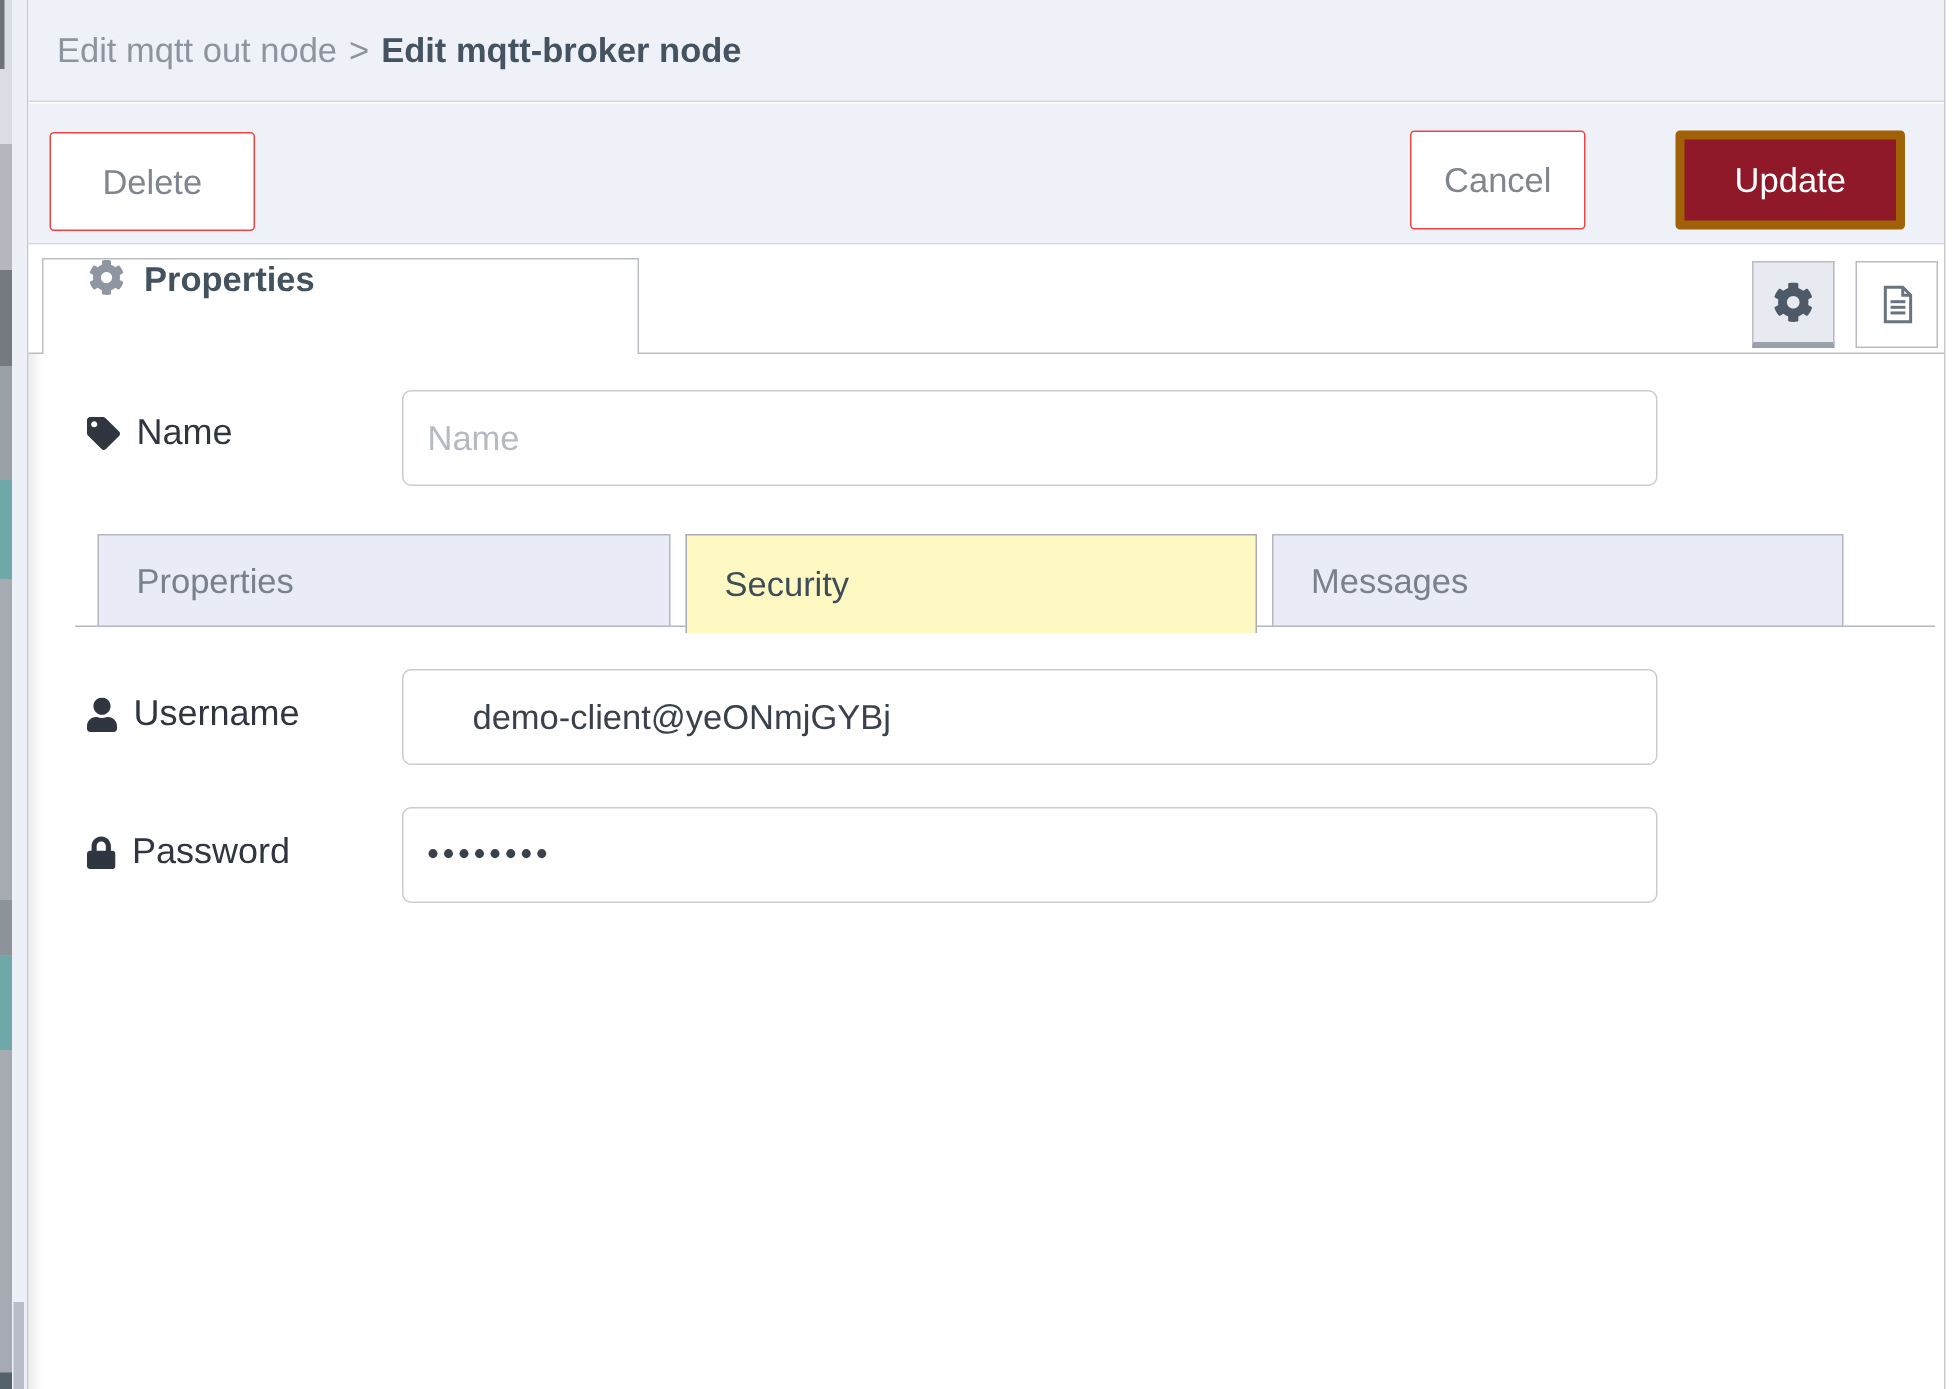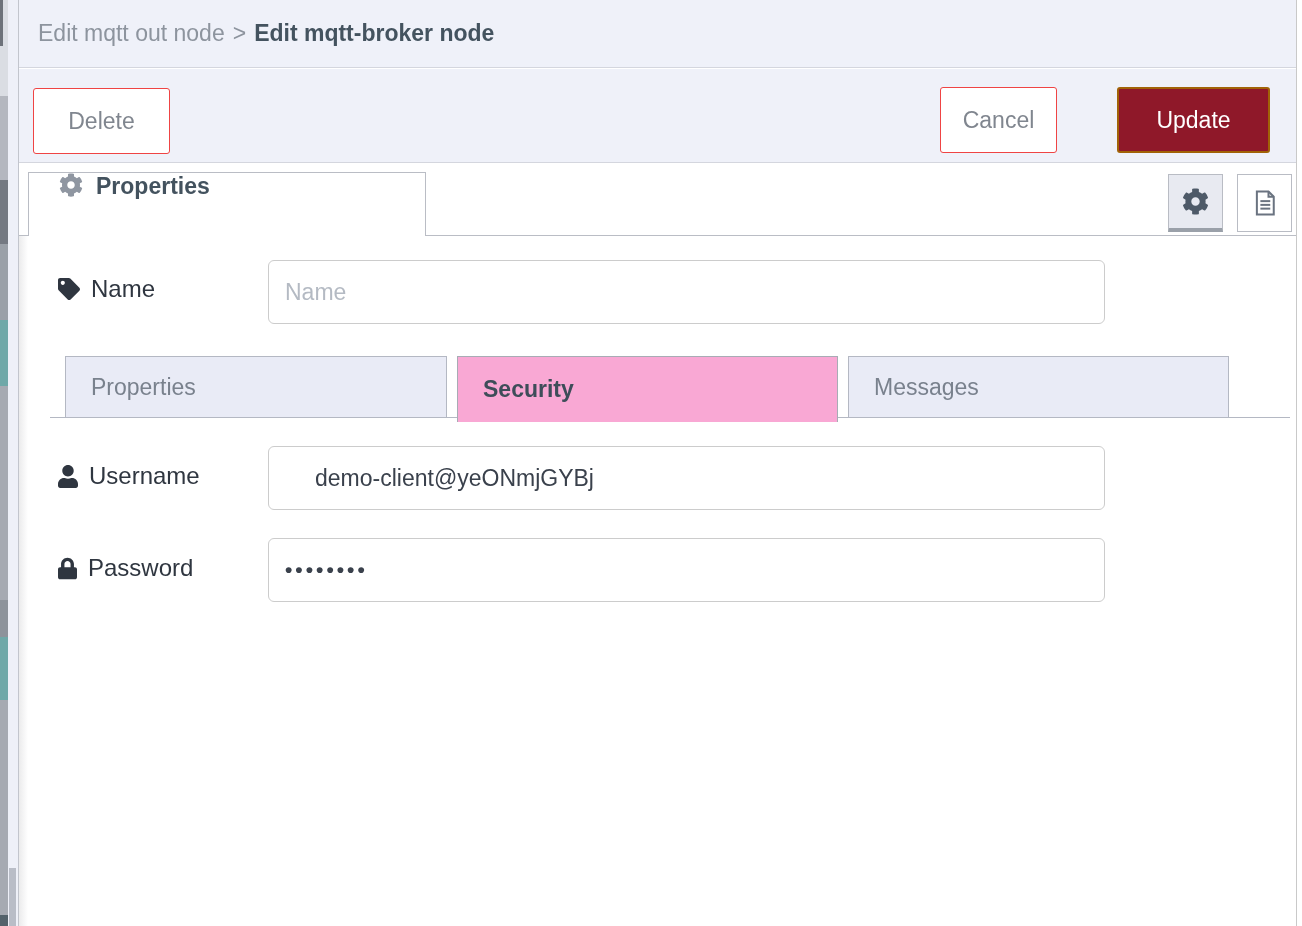--- a/index.html
+++ b/index.html
@@ -31,21 +31,21 @@
 
   
   .btn-bar { position: absolute; left: 0; top: 69px; width: 100%; height: 94px;
     background: #eff1f9; border-bottom: 1px solid #d4d6de; }
   .btn { position: absolute; font-family: "Liberation Sans", sans-serif; font-size: 23px;
     border-radius: 3px; cursor: pointer; text-align: center; }
   .btn-plain { background: #ffffff; border: 1px solid #ef4444; color: #80868f; }
   .btn-delete { left: 14px; top: 19px; width: 137px; height: 66px; }
   .btn-cancel { left: 921px; top: 18px; width: 117px; height: 66px; }
   .btn-update { left: 1098px; top: 18px; width: 153px; height: 66px;
-    border: 2px solid #a16207; color: #ffffff; }
+    border: 6px solid #a16207; color: #ffffff; }
 
   
   .tab-header-row { position: absolute; left: 0; top: 163px; width: 100%; height: 73px; background: #ffffff; }
   .tab-header-border { position: absolute; left: 0; top: 72px; width: 100%; height: 1px; background: #babdc5; }
   .properties-tab { position: absolute; left: 9px; top: 9px; width: 398px; height: 64px;
     background: #ffffff; border: 1px solid #babdc5; border-bottom: none;
     display: flex; align-items: flex-start; padding-left: 30px; gap: 13px; }
   .properties-tab .tab-label { font-size: 23px; font-weight: bold; color: #43525e; }
   .icon-btn { position: absolute; top: 11px; width: 55px; height: 58px;
     display: flex; align-items: center; justify-content: center; cursor: pointer; }
@@ -59,22 +59,22 @@
     border: 1px solid #cccccc; border-radius: 6px; padding: 0 16px;
     font-family: "Liberation Sans", sans-serif; font-size: 23px; color: #3a414c; background: #ffffff; outline: none; }
   .text-input::placeholder { color: #b4bac3; opacity: 1; }
   .password-input { letter-spacing: 3px; font-weight: bold; font-size: 21px; }
 
   
   .inner-tabs-border { position: absolute; left: 31px; top: 417px; width: 1240px; height: 1px; background: #b4b8c3; }
   .inner-tab { position: absolute; top: 356px; height: 62px; font-size: 23px;
     display: flex; align-items: center; padding-left: 25px; cursor: pointer; }
   .inner-tab-inactive { background: #e9ebf6; border: 1px solid #b4b8c3; color: #79818d; height: 62px; }
-  .inner-tab-active { background: #f9a8d4; border: 1px solid #a8acb5; border-bottom: none;
-    color: #3e4d59; font-weight: bold; height: 66px; z-index: 2; }
+  .inner-tab-active { background: #fef9c3; border: 1px solid #a8acb5; border-bottom: none;
+    color: #3e4d59; font-weight: normal; height: 66px; z-index: 2; }
   .tab-connection { left: 46px;  width: 382px; }
   .tab-security   { left: 438px; width: 381px; }
   .tab-messages   { left: 829px; width: 381px; }
 
   .svg-icon { display: block; }
 </style>
 </head>
 <body>
 
 <div class="abs edge-strip">

